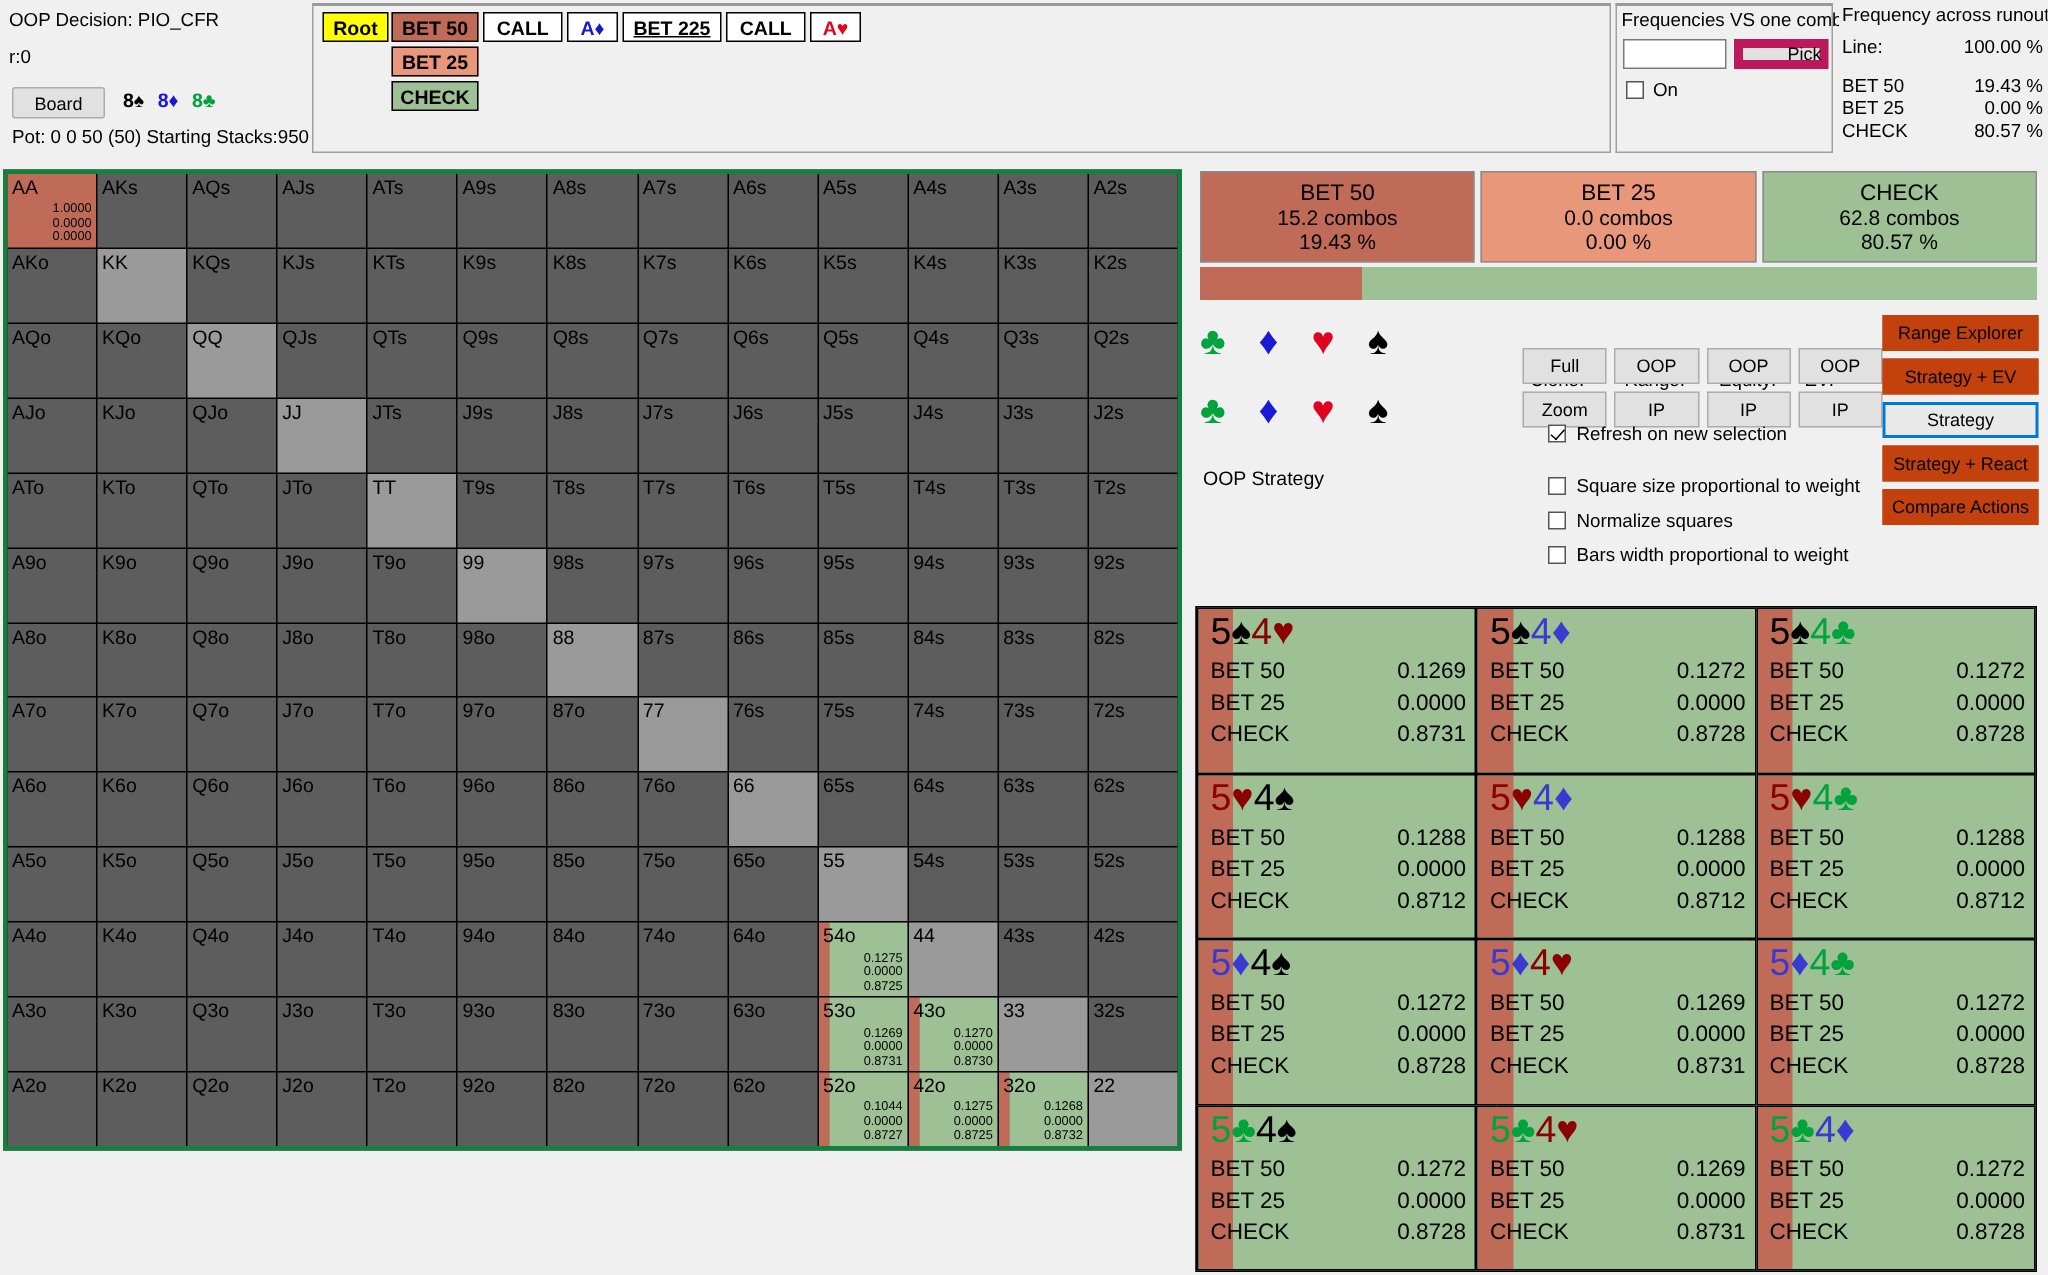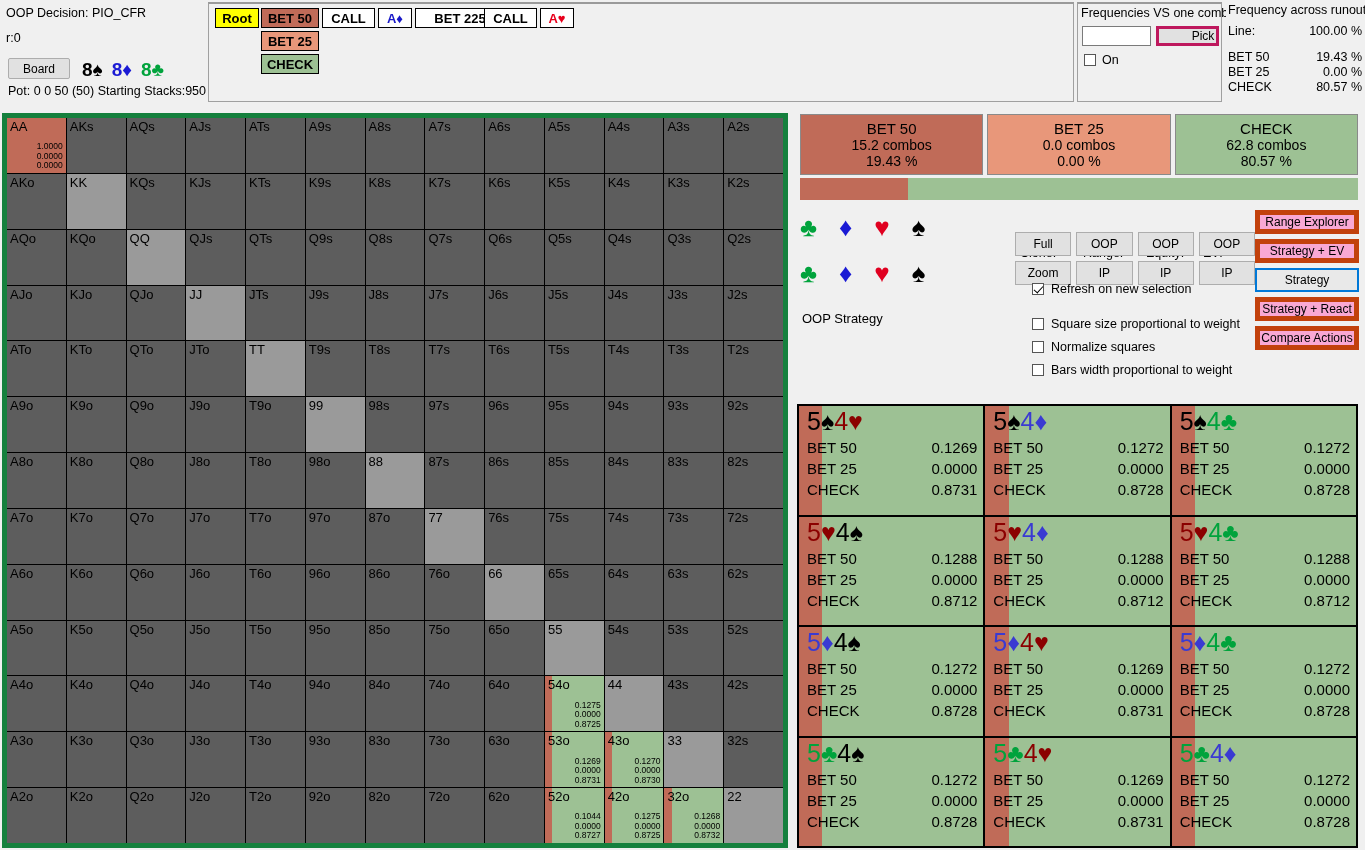--- a/index.html
+++ b/index.html
@@ -18,21 +18,21 @@
   #leftinfo { position:absolute; left:6px; top:4px; width:200px; }
   .lbl { font-size: 12.5px; color:#000; }
   #oop-dec { position:absolute; left:0; top:2px; white-space:nowrap; }
   #r0 { position:absolute; left:0; top:27px; }
   #board-btn {
     position:absolute; left:2px; top:54px; width:62px; height:21px;
     background:#e1e1e1; border:1px solid #adadad; border-radius:2px;
     font-size:12px; font-family:"Liberation Sans",sans-serif; color:#000;
     display:flex; align-items:center; justify-content:center; cursor:pointer;
   }
-  #board-cards { position:absolute; left:76px; top:55px; font-size:19px; font-weight:bold; letter-spacing:0px;}
+  #board-cards { position:absolute; left:76px; top:55px; font-size:13px; font-weight:bold; letter-spacing:0px;}
   .bc { margin-right:9px; font-weight:bold; }
   #pot-line { position:absolute; left:2px; top:80px; font-size:12.5px; white-space:nowrap; }
 
   
   #treepanel {
     position:absolute; left:208px; top:2px; width:866px; height:100px;
     background:#f0f0f0; border:1px solid #a0a0a0; border-top:2px solid #9a9a9a;
   }
   #tree { position:relative; width:100%; height:100%; }
   .tnode {
@@ -55,44 +55,44 @@
     border:1px solid #a0a0a0; border-top:2px solid #9a9a9a; background:#f0f0f0;
   }
   #freqbox1 .hdr { position:absolute; left:3px; top:2px; font-size:12.5px; white-space:nowrap;}
   #combo-input {
     position:absolute; left:4px; top:22px; width:69px; height:20px;
     border:1px solid #7a7a7a; background:#fff; font-size:12px; padding:0 2px;
     font-family:"Liberation Sans",sans-serif;
   }
   #pick-btn {
     position:absolute; left:78px; top:22px; width:63px; height:20px;
-    background:#e1e1e1; border:3px solid #be185d; font-size:12px;
+    background:#e1e1e1; border:6px solid #be185d; font-size:12px;
     display:flex; align-items:center; justify-content:center; cursor:pointer;
     font-family:"Liberation Sans",sans-serif;
     padding-left:31px;
   }
   #on-row { position:absolute; left:6px; top:49px; display:flex; align-items:center; gap:6px; }
   .cbx { width:12px; height:12px; border:1px solid #555; background:#fff; display:inline-block; position:relative; }
   .cbx.checked::after {
     content:""; position:absolute; left:3px; top:0px; width:4px; height:8px;
     border:solid #000; border-width:0 1.6px 1.6px 0; transform:rotate(42deg);
   }
   #on-row .t { font-size:12.5px; }
 
   #freqbox2 { position:absolute; left:1226px; top:2px; width:139px; height:100px; background:#f0f0f0; }
   #freqbox2 .hdr { position:absolute; left:2px; top:1px; font-size:12.5px; white-space:nowrap; }
   .frow { position:absolute; left:2px; width:137px; font-size:12.5px; }
   .frow .k { position:absolute; left:0; }
   .frow .v { position:absolute; right:3px; }
 
   
   #matrix {
-    position:absolute; left:2px; top:113px; width:786px; height:735px;
+    position:absolute; left:2px; top:113px; width:786px; height:654px;
     display:grid; grid-template-columns: repeat(13, 1fr); grid-template-rows: repeat(13, 1fr);
-    background:#000; gap:1px; border:5px solid #15803d;
+    background:#000; gap:1px; border:3px solid #15803d;
   }
   .cell { position:relative; background:#5d5d5d; overflow:hidden; }
   .cell.pair { background:#9a9a9a; }
   .cell.bet50full { background:#c06b58; }
   .cell .nm { position:absolute; left:3px; top:1px; font-size:13px; color:#000; }
   .cell .stripe { position:absolute; left:0; top:0; bottom:0; background:#c06b58; }
   .cell .grn { position:absolute; top:0; bottom:0; right:0; background:#9dc194; }
   .cell .nums {
     position:absolute; right:3px; bottom:2px; font-size:8.5px; line-height:9.5px;
     text-align:right; color:#000; z-index:3;margin-left:17px;
@@ -130,22 +130,22 @@
   .btnrow { position:absolute; left:0; width:240px; height:24px; display:flex; gap:5px; }
   .gbtn {
     flex:1; background:#e1e1e1; border:1px solid #adadad; font-size:12px;
     display:flex; align-items:center; justify-content:center; cursor:pointer; color:#000;
     font-family:"Liberation Sans",sans-serif;
   }
   .chkrow { position:absolute; left:17px; display:flex; align-items:center; gap:7px; font-size:12.5px; }
 
   #sidebtns { position:absolute; left:462px; top:100px; width:104px; }
   .sbtn {
-    position:absolute; left:0; width:104px; height:24px; background:#f9a8d4;
-    border:5px solid #c2410c; font-size:12px; display:flex; align-items:center;
+    position:absolute; left:0; width:104px; height:24px; background:#c2410c;
+    border:3px solid #c2410c; font-size:12px; display:flex; align-items:center;
     justify-content:center; cursor:pointer; color:#000;
     font-family:"Liberation Sans",sans-serif;
   }
   .sbtn.sel { border:2px solid #0078d7; background:#e9e9e9; }
 
   
   #combogrid {
     position:absolute; left:4px; top:294px; width:561px; height:444px;
     display:grid; grid-template-columns: repeat(3, 1fr); grid-template-rows: repeat(4, 1fr);
     gap:0px; background:#000; border:1px solid #000;
@@ -175,21 +175,21 @@
       <div id="board-cards"><span class="bc su-s">8♠</span><span class="bc su-d">8♦</span><span class="bc su-c">8♣</span></div>
       <div id="pot-line">Pot: 0 0 50 (50) Starting Stacks:950</div>
     </div>
 
     <div id="treepanel">
       <div id="tree">
           <div class="tnode tn-root" style="left: 6px; top: 4px; width: 44px;">Root</div>
           <div class="tnode tn-b50" style="left: 52px; top: 4px; width: 58px;">BET 50</div>
           <div class="tnode tn-white" style="left: 113px; top: 4px; width: 53px;">CALL</div>
           <div class="tnode tn-white tn-blue" style="left: 169px; top: 4px; width: 34px;">A♦</div>
-          <div class="tnode tn-white" style="left: 206px; top: 4px; width: 90px;">BET 225</div>
+          <div class="tnode tn-white" style="left: 206px; top: 4px; width: 66px; text-decoration: underline;">BET 225</div>
           <div class="tnode tn-white" style="left: 275px; top: 4px; width: 53px;">CALL</div>
           <div class="tnode tn-white tn-red" style="left: 331px; top: 4px; width: 34px;">A♥</div>
           <div class="tnode tn-b25" style="left: 52px; top: 27px; width: 58px;">BET 25</div>
           <div class="tnode tn-check" style="left: 52px; top: 50px; width: 58px;">CHECK</div>
         </div>
     </div>
 
     <div id="freqbox1">
       <div class="hdr">Frequencies VS one combo</div>
       <input id="combo-input" type="text" value="" style="">

